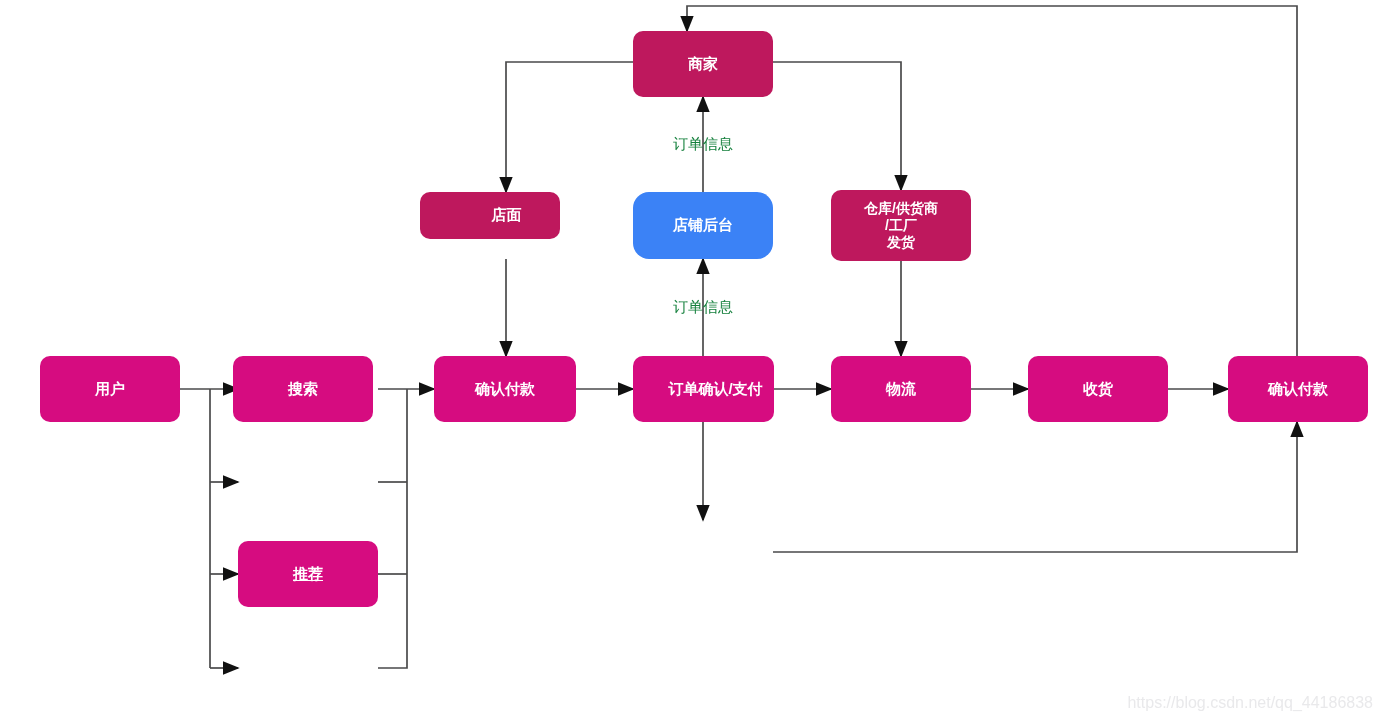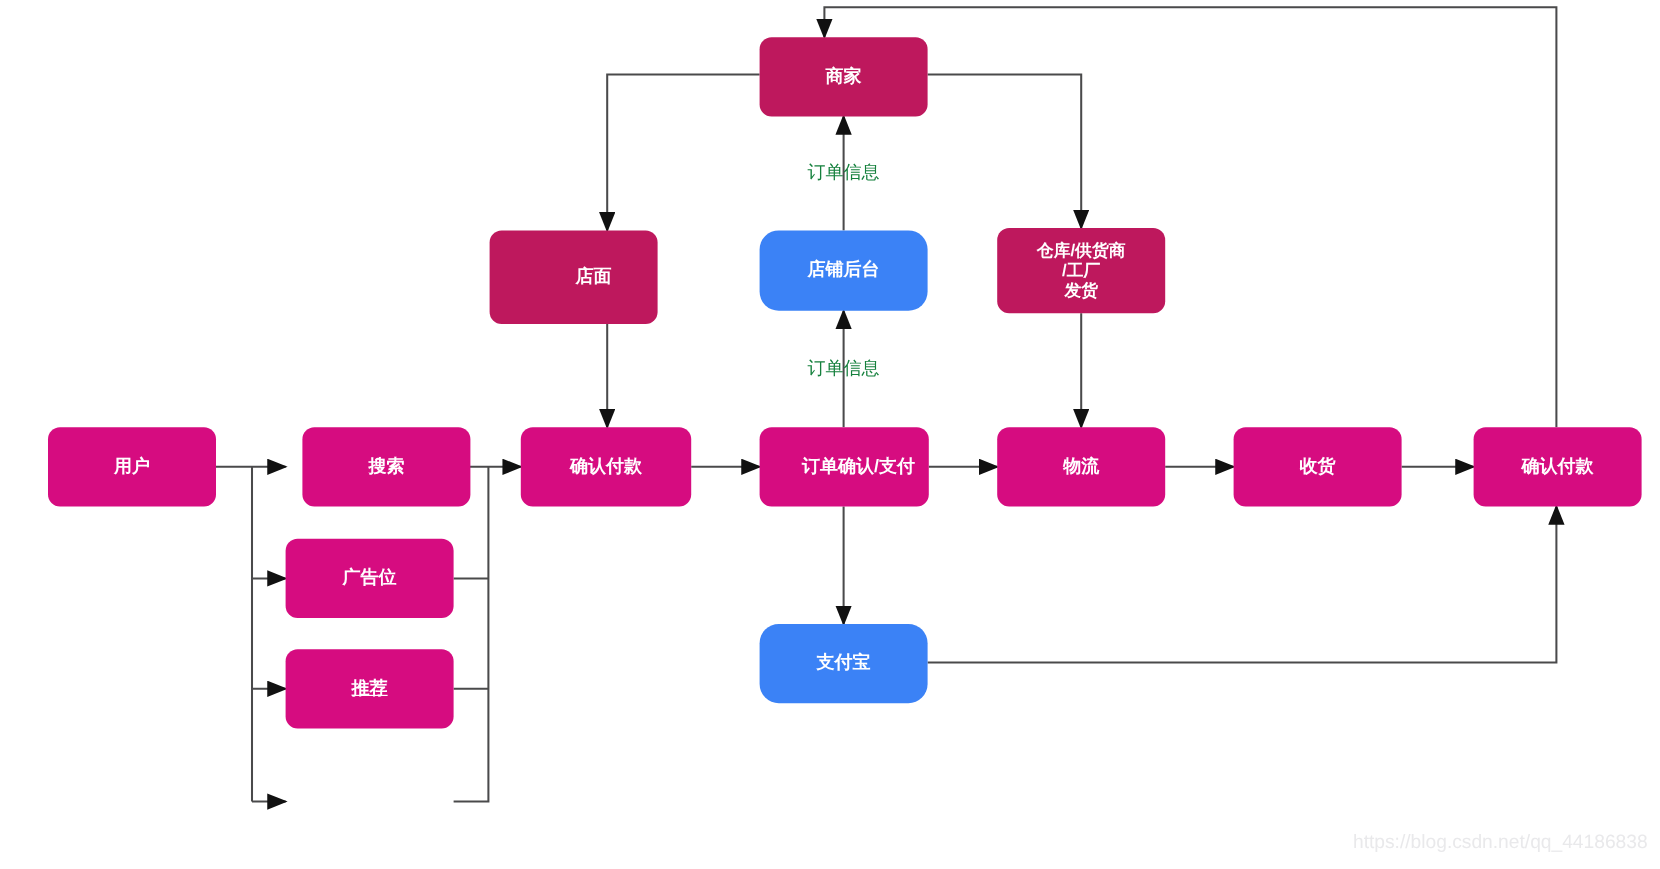--- a/index.html
+++ b/index.html
@@ -83,32 +83,30 @@
       <polyline points="506,259 506,356" class="edge" marker-end="url(#arrow)"></polyline>
       <polyline points="901,261 901,356" class="edge" marker-end="url(#arrow)"></polyline>
       <polyline points="703,356 703,259" class="edge" marker-end="url(#arrow)"></polyline>
       <polyline points="703,192 703,97" class="edge" marker-end="url(#arrow)"></polyline>
       <polyline points="703,422 703,520" class="edge" marker-end="url(#arrow)"></polyline>
       <polyline points="773,552 1297,552 1297,422" class="edge" marker-end="url(#arrow)"></polyline>
       <polyline points="1297,356 1297,6 687,6 687,31" class="edge" marker-end="url(#arrow)"></polyline>
     </svg>
   <div class="watermark">https://blog.csdn.net/qq_44186838</div>
 <div class="node blue" style="left: 633px; top: 31px; width: 140px; height: 66px;">商家</div>
-    <div class="node blue" style="left: 408px; top: 192px; width: 140px; height: 78px; padding-left: 33px;">店面</div>
+    <div class="node blue" style="left: 420px; top: 192px; width: 140px; height: 47px; padding-left: 33px;">店面</div>
     <div class="node lightblue" style="left: 633px; top: 192px; width: 140px; height: 67px;">店铺后台</div>
     <div class="node blue" style="left: 831px; top: 190px; width: 140px; height: 71px;">
       <div class="multiline">仓库/供货商</div>
       <div class="multiline">/工厂</div>
       <div class="multiline">发货</div>
     </div>
     <div class="node pink" style="left: 40px; top: 356px; width: 140px; height: 66px;">用户</div>
-    <div class="node pink" style="left: 252px; top: 356px; width: 140px; height: 66px;">搜索</div>
+    <div class="node pink" style="left: 233px; top: 356px; width: 140px; height: 66px;">搜索</div>
     <div class="node pink" style="left: 434px; top: 356px; width: 142px; height: 66px;">确认付款</div>
     <div class="node pink" style="left: 633px; top: 356px; width: 141px; height: 66px; padding-left: 24px;">订单确认/支付</div>
     <div class="node pink" style="left: 831px; top: 356px; width: 140px; height: 66px;">物流</div>
     <div class="node pink" style="left: 1228px; top: 356px; width: 140px; height: 66px;">确认付款</div>
     <div class="node pink" style="left: 1028px; top: 356px; width: 140px; height: 66px;">收货</div>
-    <div class="node pink" style="left: 238px; top: 449px; width: 140px; height: 66px;">广告位</div>
     <div class="node pink" style="left: 238px; top: 541px; width: 140px; height: 66px; text-decoration: underline;">推荐</div>
-    <div class="node lightblue" style="left: 633px; top: 520px; width: 140px; height: 66px;">支付宝</div>
     <div class="edge-label" style="left: 703px; top: 144px;">订单信息</div>
     <div class="edge-label" style="left: 703px; top: 307px;">订单信息</div>
   </div>
 
 </body></html>

